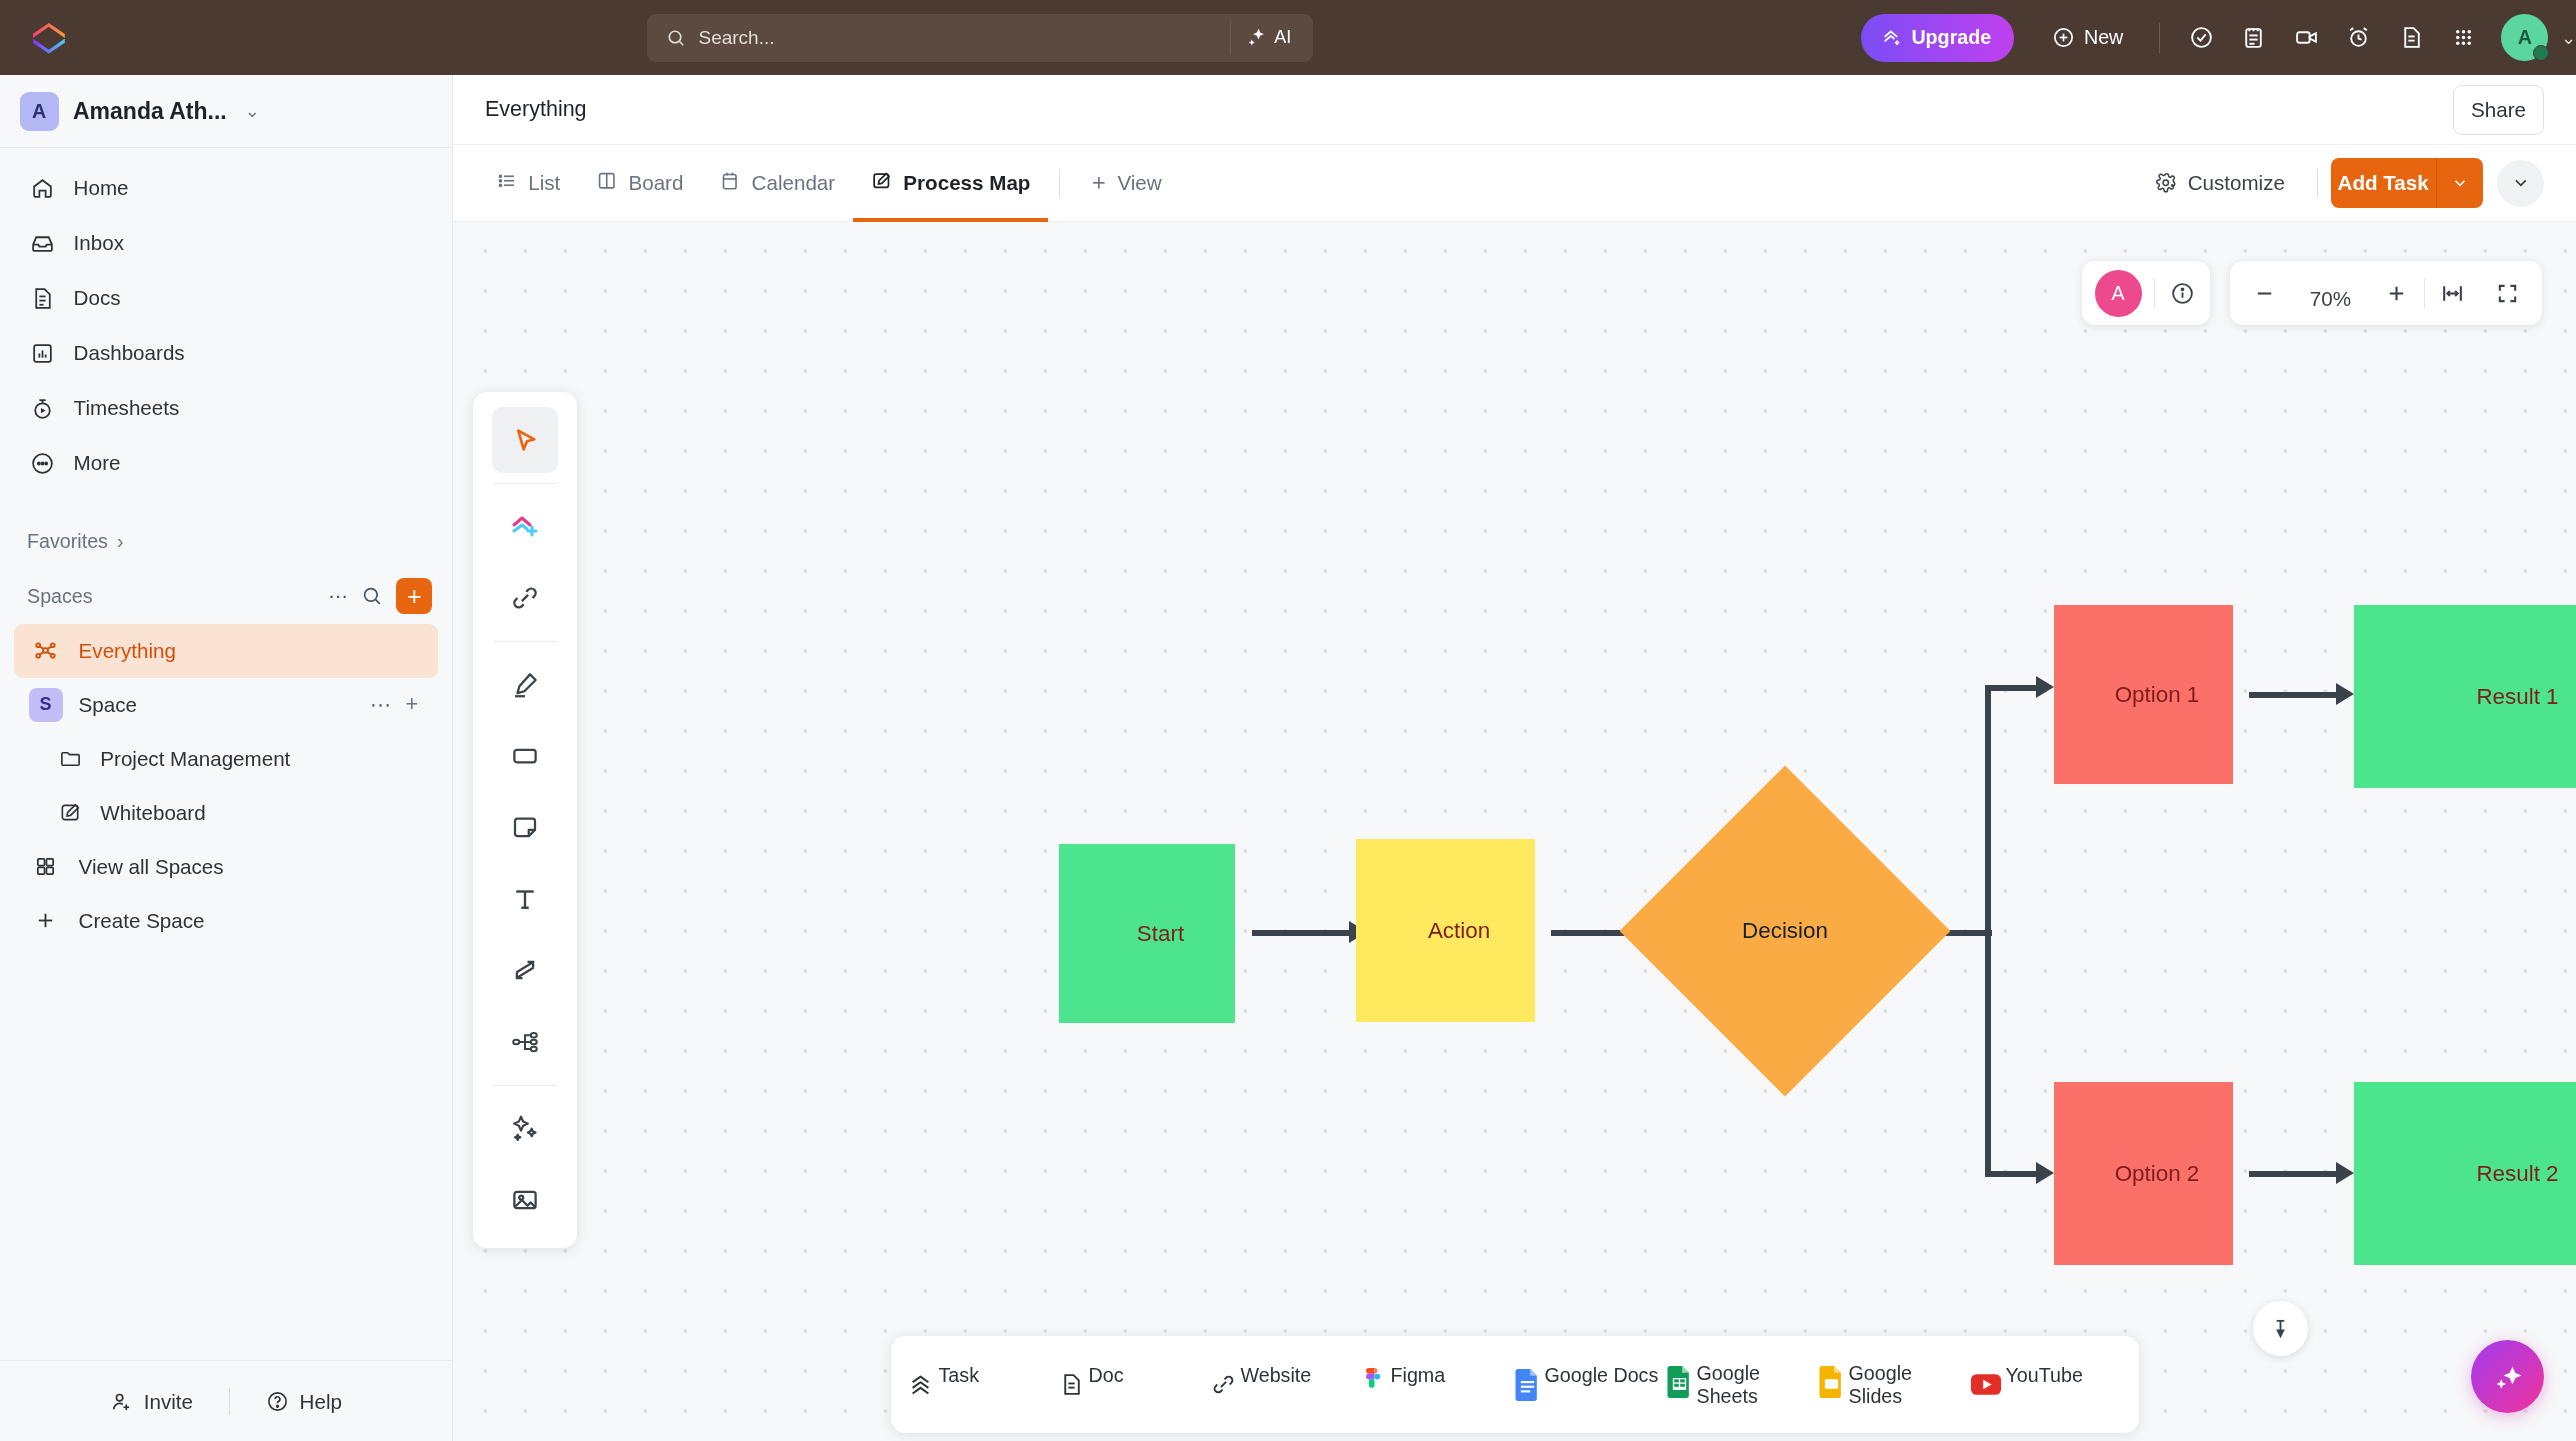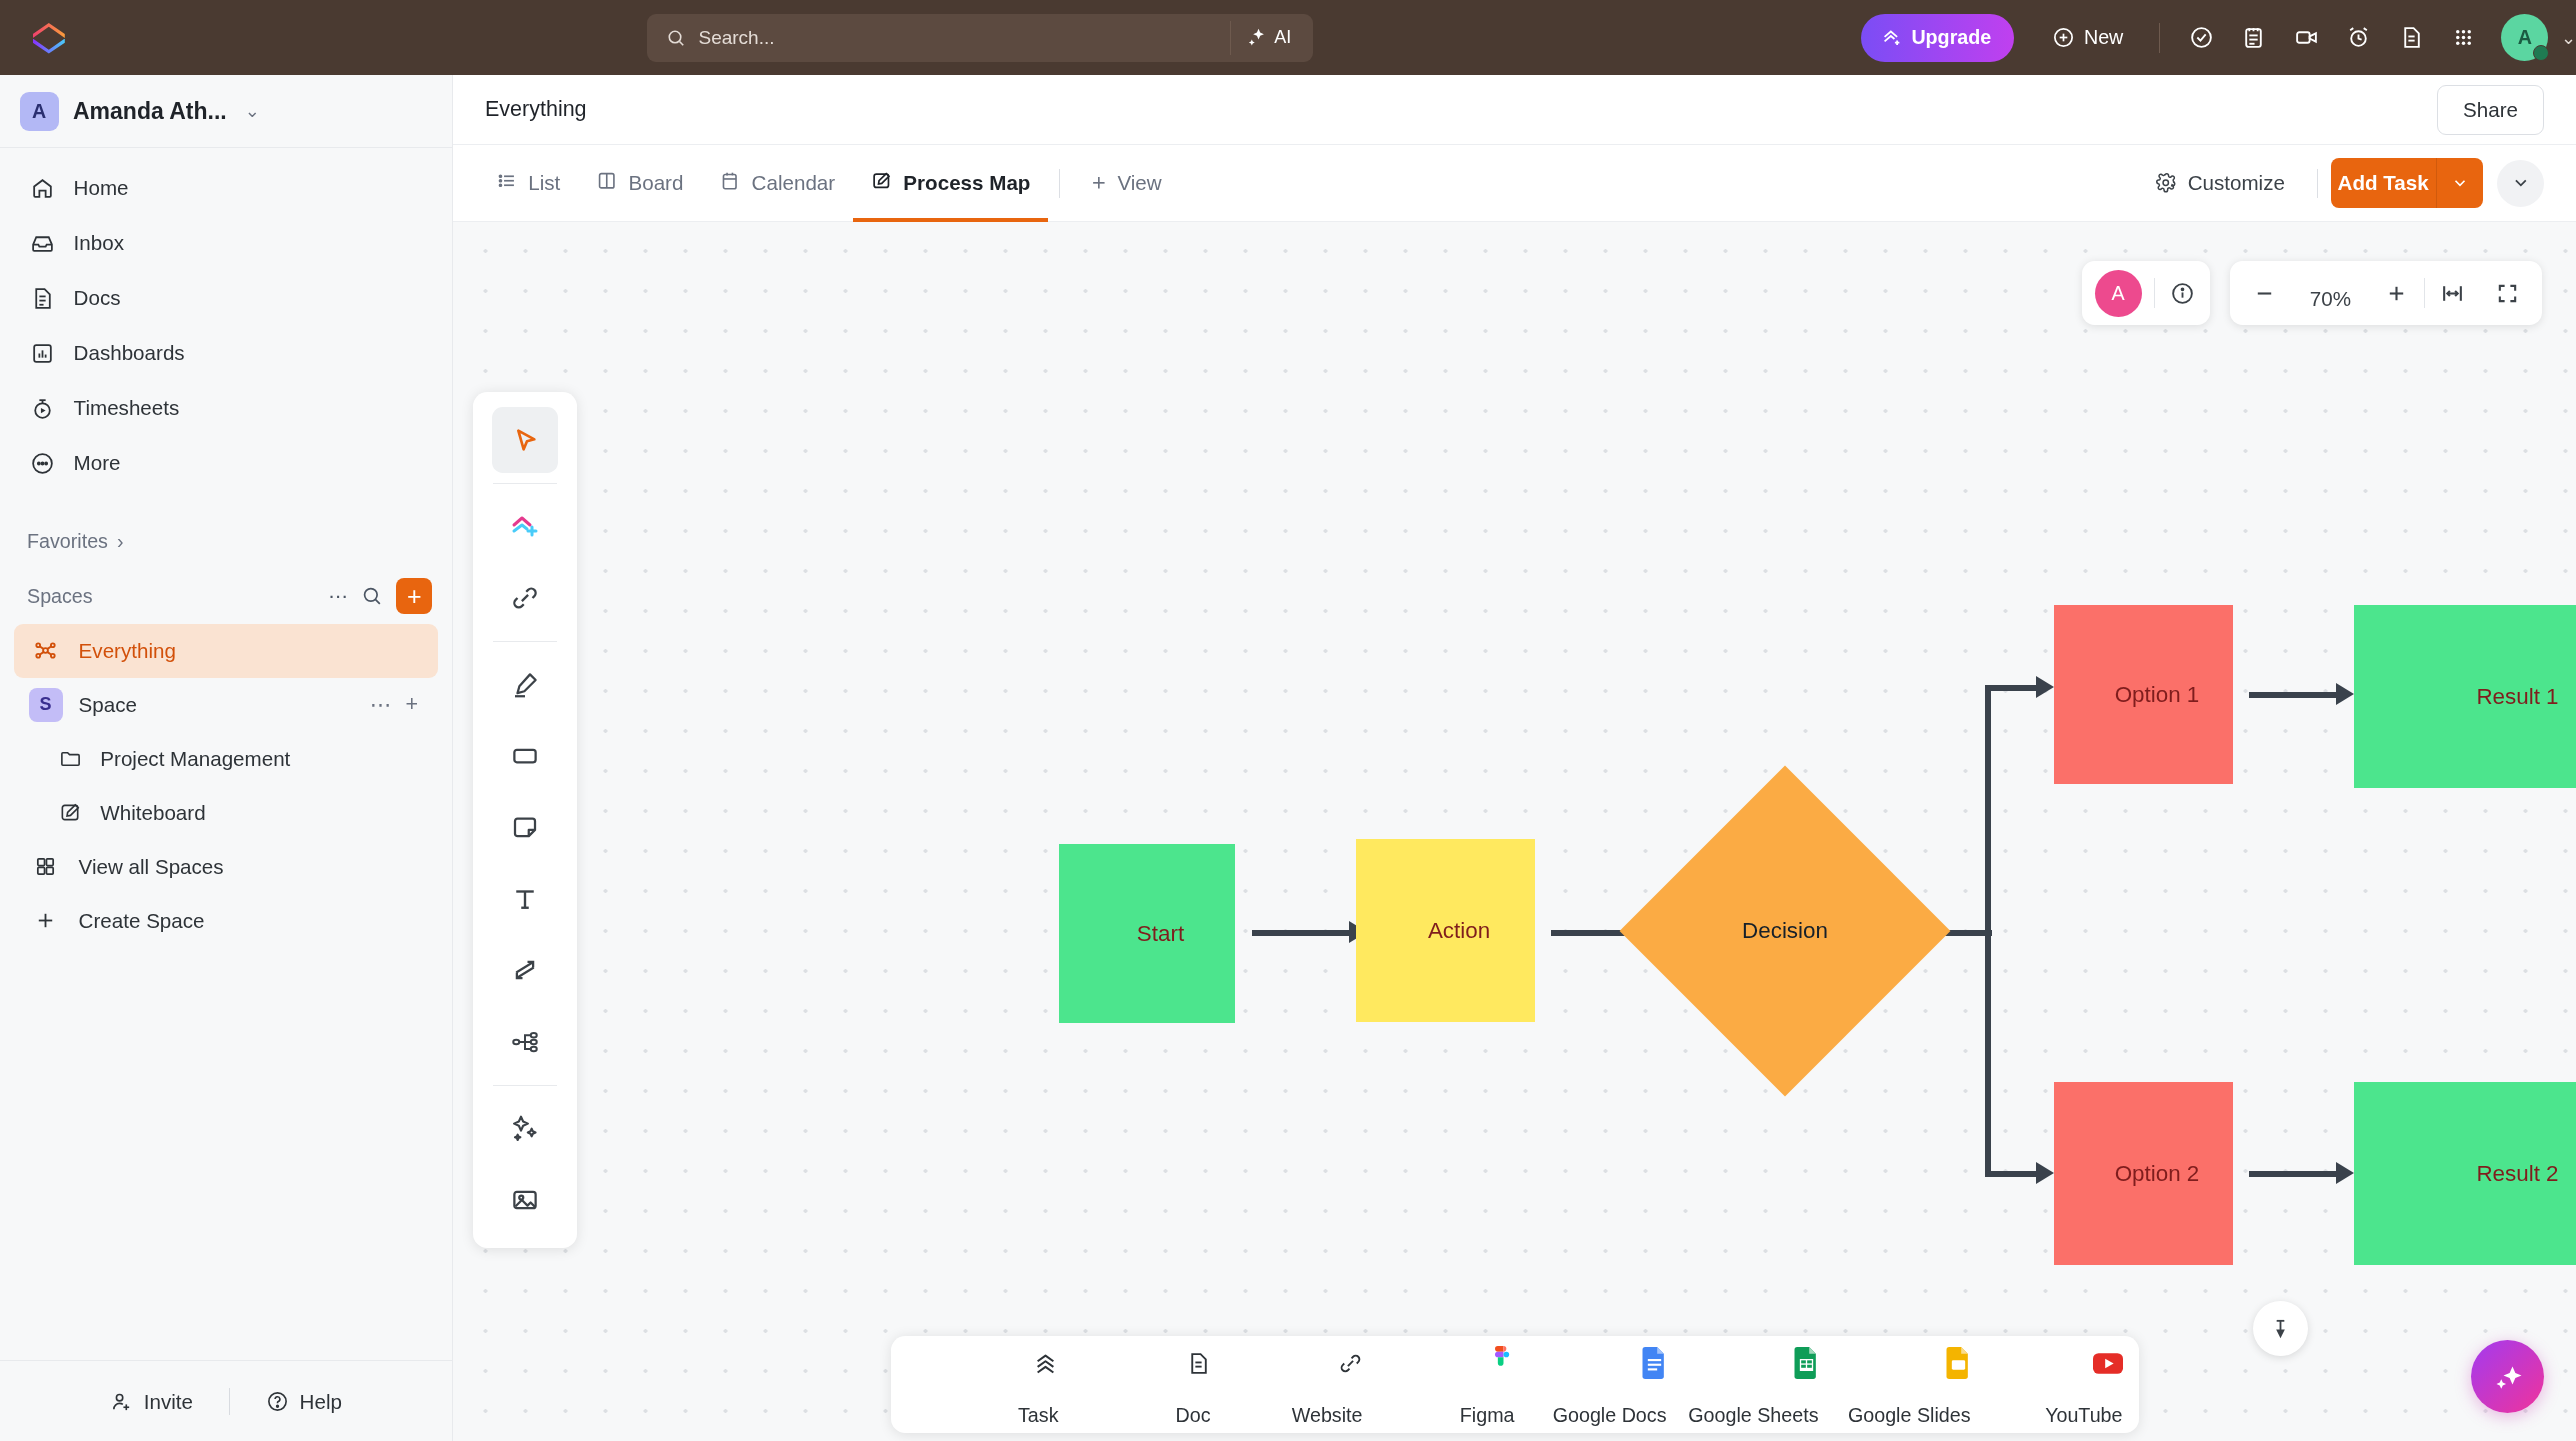--- a/index.html
+++ b/index.html
@@ -129,21 +129,21 @@
   .foot-div { width: 0.9px; height: 27px; background: #d8dbe0; }
 
   
   .main { flex: 1; display: flex; flex-direction: column; min-width: 0; position: relative; background: #fff; }
   .page-head {
     height: 70px; flex: 0 0 70px; display: flex; align-items: center;
     padding: 0 32px; border-bottom: 0.9px solid #eceef1;
   }
   .page-title { font-size: 21.5px; color: #1f2329; flex: 1; }
   .share-btn {
-    height: 50px; padding: 0 25px; border: 0.9px solid #dcdfe4; border-radius: 9px;
+    height: 50px; padding: 0 17px; border: 0.9px solid #dcdfe4; border-radius: 9px;
     display: flex; align-items: center; font-size: 20.6px; color: #2e3338; background: #fff;
   }
   .tabs-bar {
     height: 77px; flex: 0 0 77px; display: flex; align-items: stretch;
     padding: 0 32px 0 25px; border-bottom: 0.9px solid #eceef1;
   }
   .tab {
     display: flex; align-items: center; gap: 10.7px; padding: 0 18px;
     font-size: 20.6px; color: #6b7280; position: relative;
   }
@@ -224,21 +224,21 @@
     border-left: 18px solid #3a424c;
   }
 
   
   .dock {
     position: absolute; left: 50%; transform: translateX(-50%); bottom: 9px;
     background: #fff; border-radius: 14.3px; box-shadow: 0 1.8px 12.5px rgba(0,0,0,0.10);
     height: 97px; display: flex; align-items: center; padding: 0 16px; z-index: 25;
   }
   .dock-item {
-    width: 152px; display: flex; flex-direction: column; align-items: flex-end; gap: 20px;
+    width: 152px; display: flex; flex-direction: row; align-items: flex-start; gap: 5px;
     font-size: 19.7px; color: #2e3338;
   }
   .dock-ico { height: 41px; display: flex; align-items: center; justify-content: center; }
   .pin-btn {
     position: absolute; right: 268px; bottom: 86px; width: 55px; height: 55px; border-radius: 50%;
     background: #fff; box-shadow: 0 1.8px 9px rgba(0,0,0,0.13);
     display: flex; align-items: center; justify-content: center; z-index: 26; color: #3c4248;
   }
   .ai-fab {
     position: absolute; right: 32px; bottom: 29px; width: 73px; height: 73px; border-radius: 50%;

